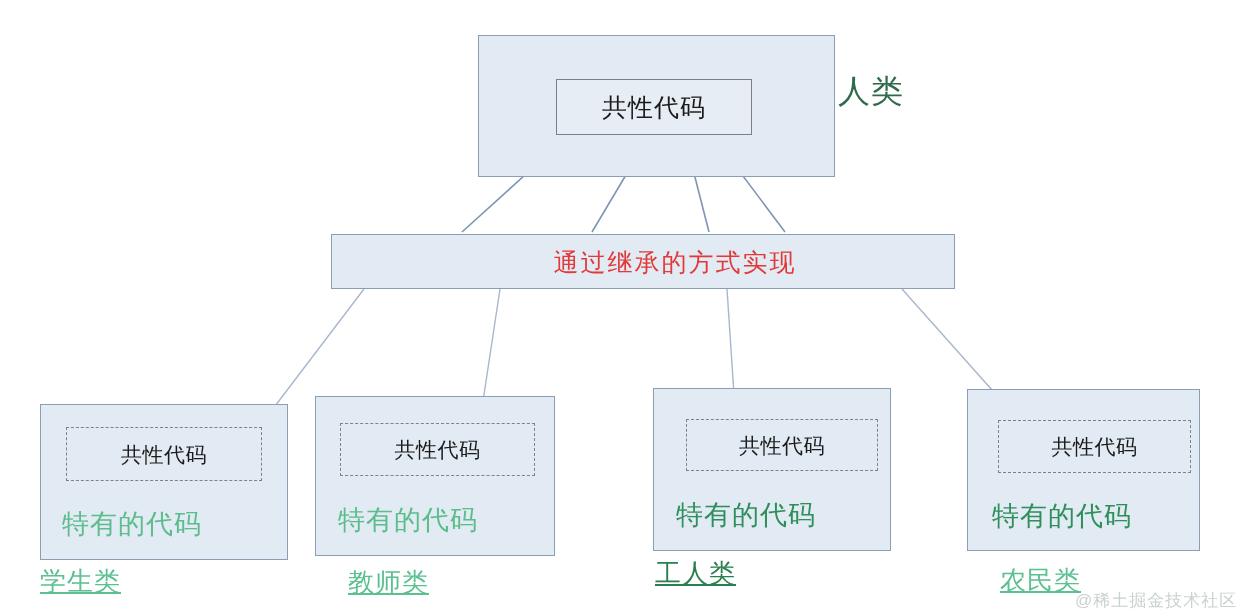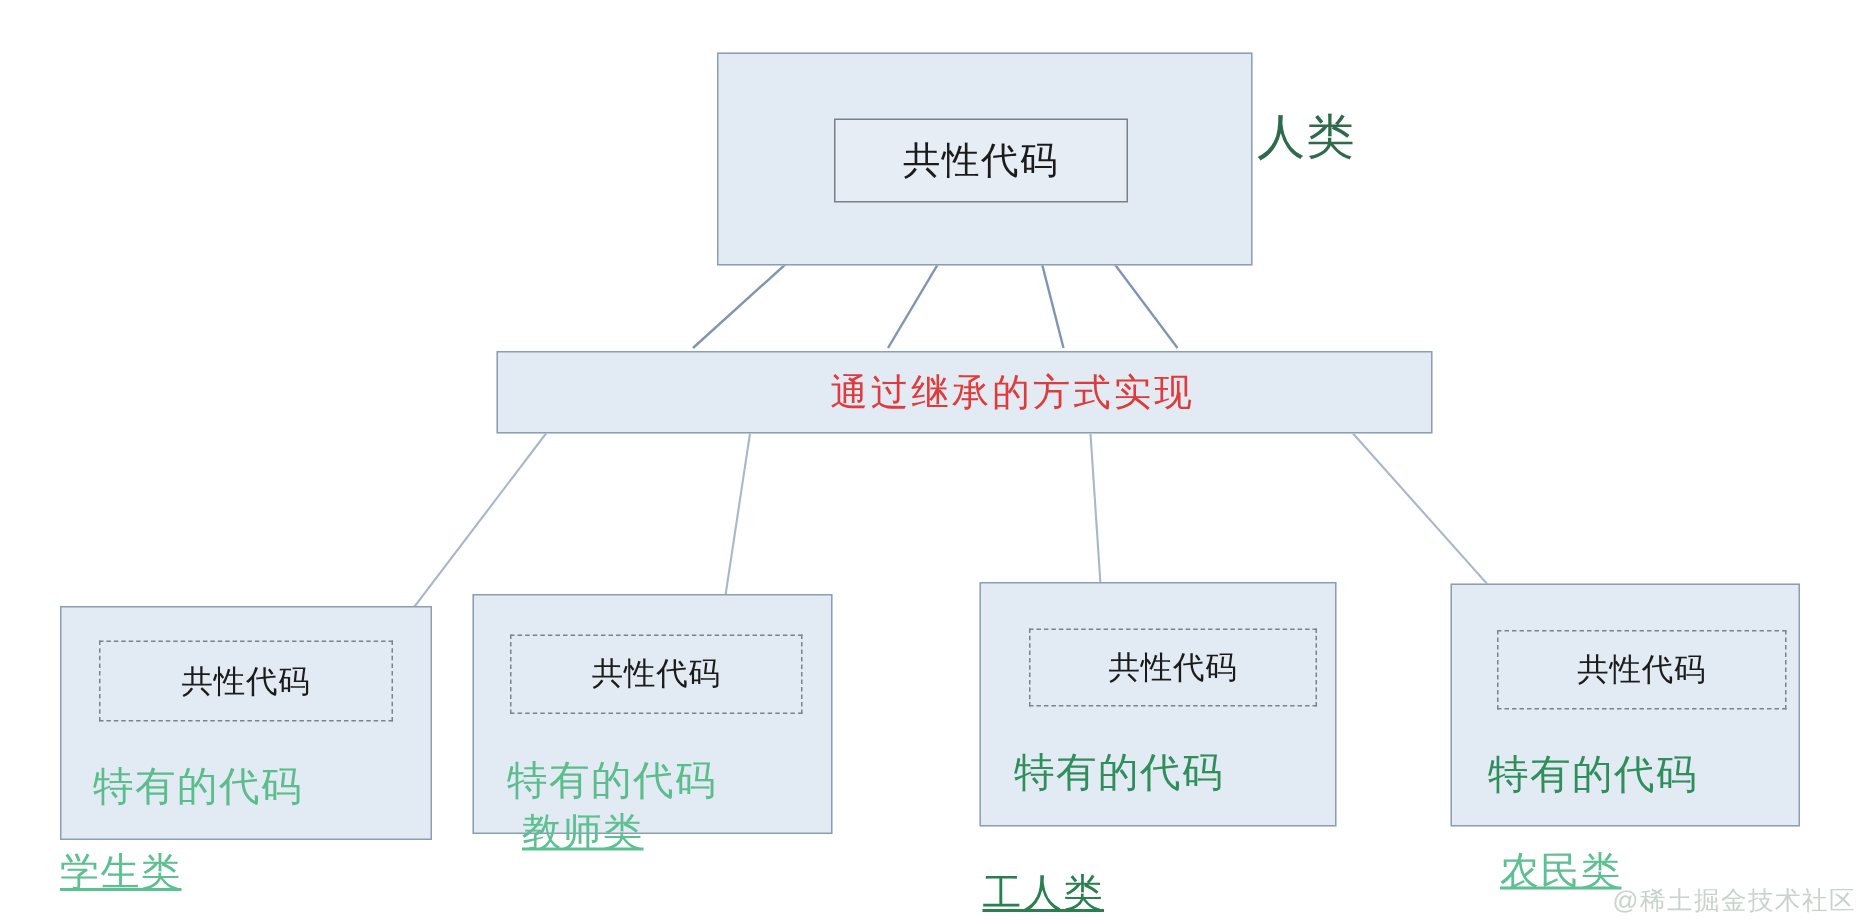--- a/index.html
+++ b/index.html
@@ -160,29 +160,29 @@
     <div class="unique-text" style="left:21px; top:106px;">特有的代码</div>
   </div>
   <div class="class-label" style="left:40px; top:568px;">学生类</div>
 
   <div class="box" style="left:315px; top:396px; width:240px; height:160px;">
     <div class="inner-dashed" style="left:24px; top:26px; width:195px; height:53px;">
       <span class="common-text-sm">共性代码</span>
     </div>
     <div class="unique-text" style="left:22px; top:110px;">特有的代码</div>
   </div>
-  <div class="class-label" style="left:348px; top:541px;">教师类</div>
+  <div class="class-label" style="left:348px; top:569px;">教师类</div>
 
   <div class="box" style="left:653px; top:388px; width:238px; height:163px;">
     <div class="inner-dashed" style="left:32px; top:30px; width:192px; height:52px;">
       <span class="common-text-sm">共性代码</span>
     </div>
     <div class="unique-text dark" style="left:22px; top:113px;">特有的代码</div>
   </div>
-  <div class="class-label dark" style="left:655px; top:582px;text-align:right;">工人类</div>
+  <div class="class-label dark" style="left:655px; top:560px;text-align:right;">工人类</div>
 
   <div class="box" style="left:967px; top:389px; width:233px; height:162px;">
     <div class="inner-dashed" style="left:30px; top:30px; width:193px; height:53px;">
       <span class="common-text-sm">共性代码</span>
     </div>
     <div class="unique-text dark" style="left:24px; top:113px;">特有的代码</div>
   </div>
   <div class="class-label" style="left:1000px; top:567px;text-align:right;">农民类</div>
 
   <div class="watermark" style="left:1075px; top:592px;">@稀土掘金技术社区</div>

